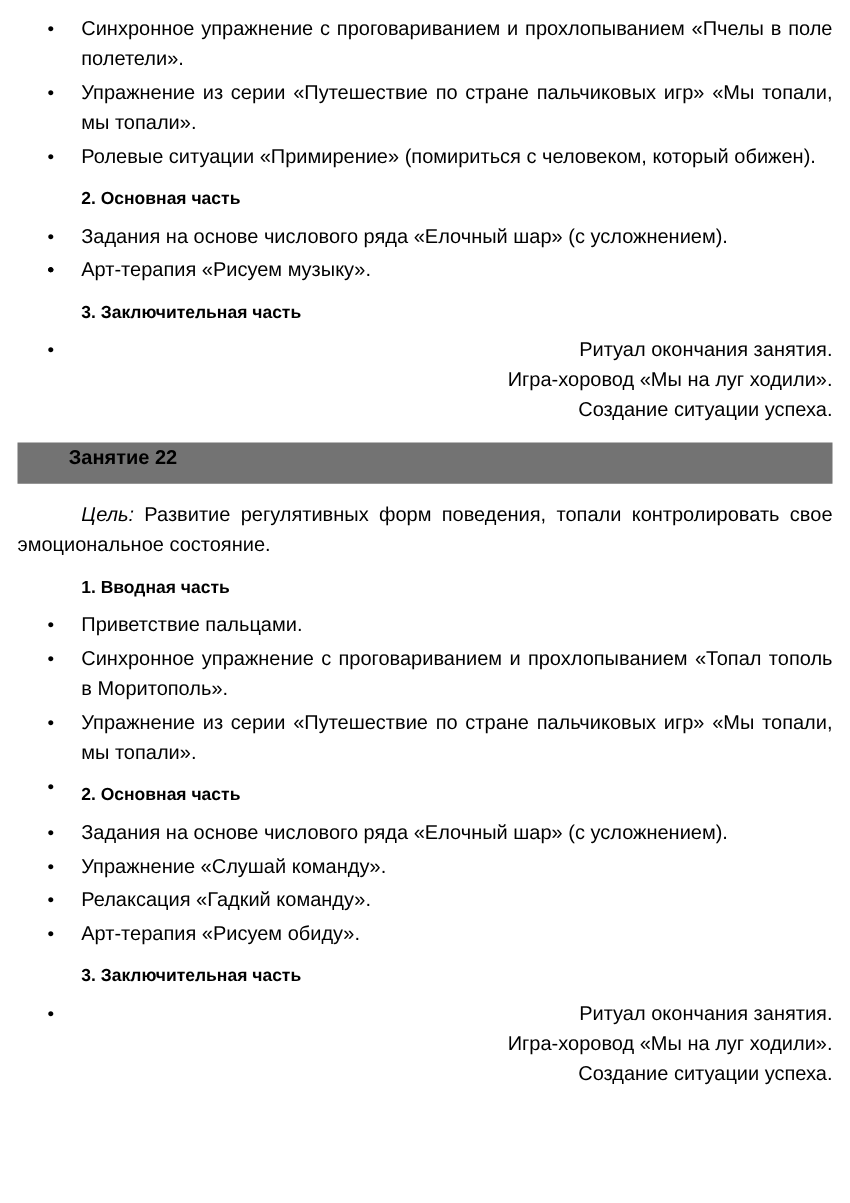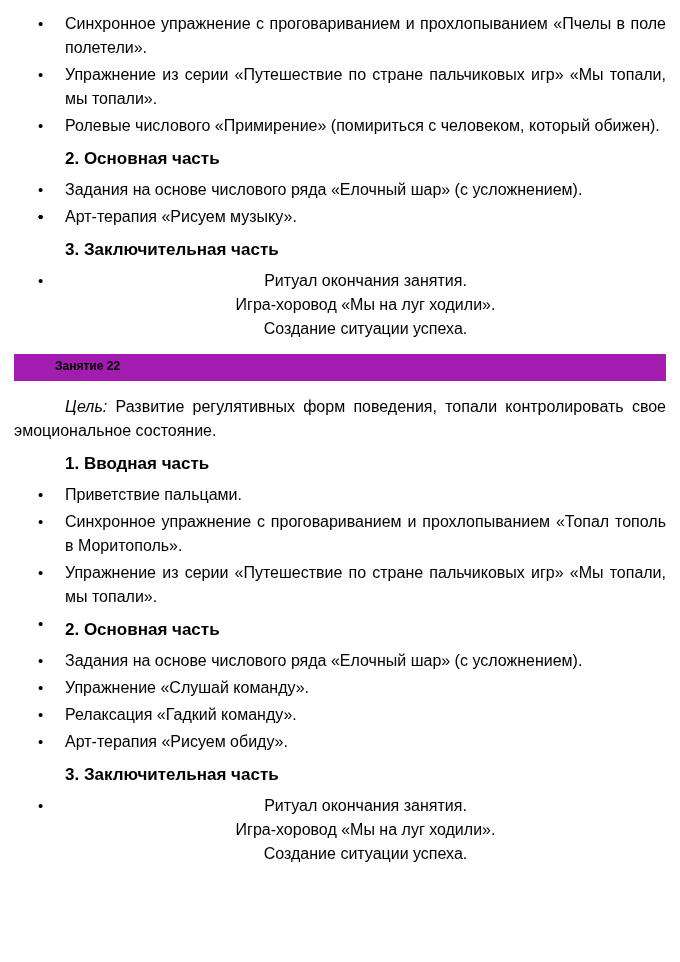--- a/index.html
+++ b/index.html
@@ -20,35 +20,35 @@
     margin:0 0 3px 51px;
     line-height:24px;
     text-align:justify;
   }
   .bullet-marker {
     position:absolute;
     left:-27px; top:0;
     font-size:15px;
     line-height:24px;
   }
-  .multiline .line { line-height:24px; text-align:center; }
+  .multiline .line { line-height:24px; text-align:right; }
 
   .doc-heading {
     font-weight:bold;
-    font-size:17px;
+    font-size:14px;
     line-height:25px;
     margin:8px 0 7px 51px;
   }
 
   .lesson-bar {
-    background:#a21caf;
+    background:#737373;
     margin:13px 0 14px 0;
-    padding:2px 8px 4px 41px;
+    padding:2px 8px 10px 41px;
     font-weight:bold;
-    font-size:12px;
+    font-size:16px;
     line-height:21px;
   }
 
   .goal {
     margin:0 0 5px 0;
     text-indent:51px;
     text-align:justify;
     line-height:24px;
   }
   .goal-label { font-style:italic; }
@@ -64,21 +64,21 @@
       <div class="bullet-item">
         <span class="bullet-marker">•</span>
         <span>Синхронное упражнение с проговариванием и прохлопыванием «Пчелы в поле полетели».</span>
       </div>
       <div class="bullet-item">
         <span class="bullet-marker">•</span>
         <span>Упражнение из серии «Путешествие по стране пальчиковых игр» «Мы топали, мы топали».</span>
       </div>
       <div class="bullet-item">
         <span class="bullet-marker">•</span>
-        <span>Ролевые числового «Примирение» (помириться с человеком, который обижен).</span>
+        <span>Ролевые ситуации «Примирение» (помириться с человеком, который обижен).</span>
       </div>
 
       <div class="doc-heading">2. Основная часть</div>
 
       <div class="bullet-item">
         <span class="bullet-marker">•</span>
         <span>Задания на основе числового ряда «Елочный шар» (с усложнением).</span>
       </div>
       <div class="bullet-item">
         <span class="bullet-marker">•</span>

